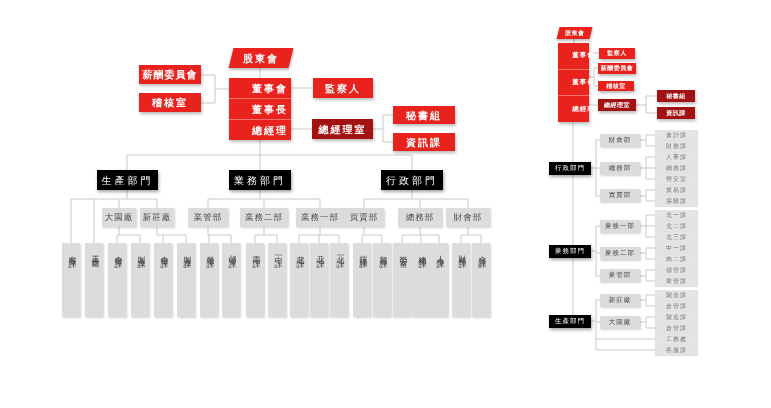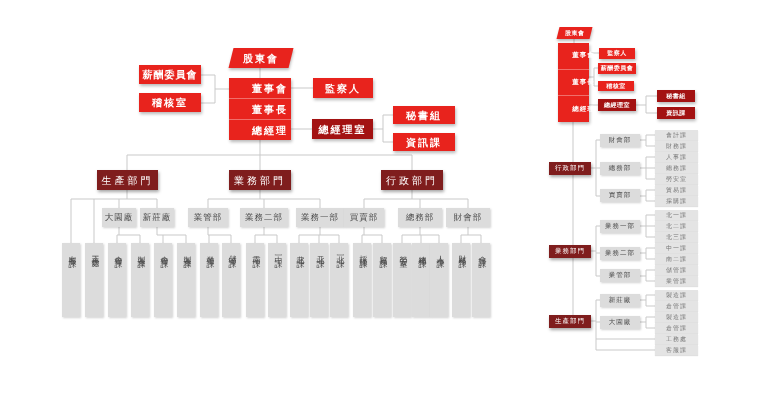--- a/index.html
+++ b/index.html
@@ -8,21 +8,21 @@
     font-family:"DejaVu Sans","Liberation Sans",sans-serif;
   }
   #wires{position:absolute;left:0;top:0;width:771px;height:408px;}
   .bx{
     position:absolute;box-sizing:border-box;display:flex;align-items:center;justify-content:center;
     text-align:center;line-height:1.1;white-space:nowrap;
   }
   .red {background:#e8231d;color:#fff;font-weight:700;font-size:10px;letter-spacing:2px;box-shadow:1px 2px 3px rgba(0,0,0,.28);}
   .red.tight{letter-spacing:1px;}
   .dred{background:#a31212;color:#fff;font-weight:700;font-size:10px;letter-spacing:2px;box-shadow:1px 2px 3px rgba(0,0,0,.28);}
-  .dark{background:#7f1d1d;color:#fff;font-size:10px;letter-spacing:3px;box-shadow:1px 2px 3px rgba(0,0,0,.35);}
+  .dark{background:#000000;color:#fff;font-size:10px;letter-spacing:3px;box-shadow:1px 2px 3px rgba(0,0,0,.35);}
   .gray{background:#dcdcdc;color:#4a4a4a;font-size:8.5px;letter-spacing:1px;box-shadow:1px 1px 2px rgba(0,0,0,.18);}
   .vert{writing-mode:vertical-rl;text-orientation:upright;letter-spacing:2px;font-size:8px;padding-top:6px;justify-content:flex-start;}
   .para{transform:skewX(-14deg);}
   .para>span{display:block;transform:skewX(14deg);}
   .stack{flex-direction:column;align-items:stretch;justify-content:space-around;padding:0;}
   .stack>div{flex:1;display:flex;align-items:center;justify-content:center;padding-left:20px;}
   .stack>div + div{border-top:1px solid rgba(255,255,255,.35);}
   
   .sm{font-size:6.5px;letter-spacing:1px;}
   .xs{font-size:6px;letter-spacing:.5px;}

